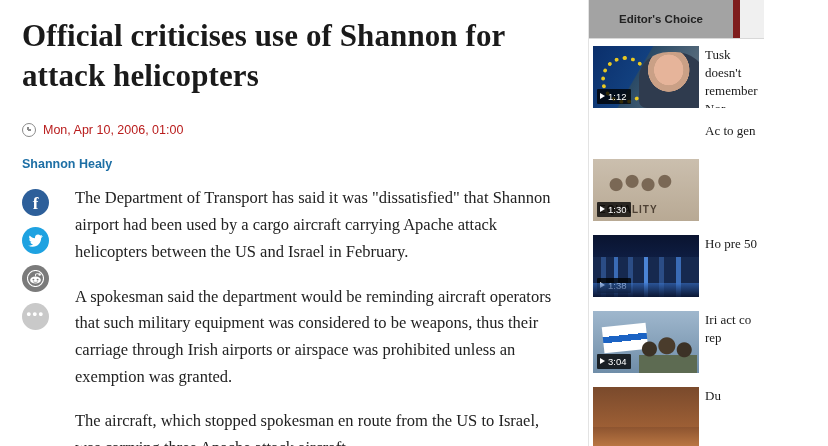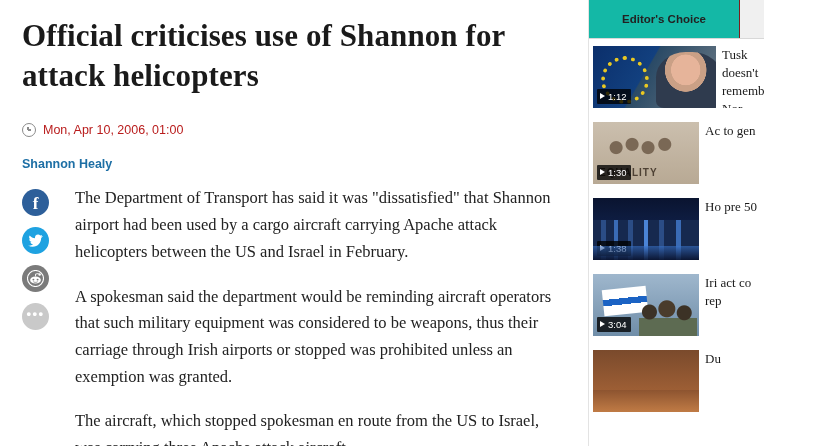--- a/index.html
+++ b/index.html
@@ -146,22 +146,22 @@
     align-items: stretch;
   }
   .aside-tab {
     flex: 1 1 auto;
     display: flex;
     align-items: center;
     justify-content: center;
     font-size: 11.5px;
     font-weight: 700;
     color: #222222;
-    background: #14b8a6;
-    border-right: 1px solid #7f1d1d;
+    background: #a3a3a3;
+    border-right: 7px solid #7f1d1d;
     box-sizing: border-box;
   }
   .aside-tab.inactive {
     flex: 0 0 24px;
     background: #f0f0f0;
     border-right: none;
   }
 
   .video-list {
     padding: 0;
@@ -210,21 +210,20 @@
     color: #1a1a1a;
     padding: 0 2px 0 6px;
     overflow: hidden;
     flex: 1 1 auto;
     max-height: 62px;
   }
 
   
   .th-eu {
     background: linear-gradient(120deg,#0b2f6b 0%,#12407f 42%,#2a4a66 43%,#6d7b86 100%);
-    padding-left: 17px;
   }
   .th-eu::before {
     content: "";
     position: absolute;
     left: 8px; top: 10px;
     width: 40px; height: 40px;
     border-radius: 50%;
     border: 4px dotted #f5d01e;
     opacity: 0.95;
   }
@@ -232,20 +231,21 @@
     content: "";
     position: absolute;
     right: -6px; bottom: 0;
     width: 66px; height: 56px;
     border-radius: 45% 45% 12% 12%;
     background: radial-gradient(ellipse at 45% 32%, #e6b49a 0 28%, #caa086 29% 40%, #2f3b4e 41% 100%);
   }
 
   .th-wall {
     background: linear-gradient(#cbbfae,#b8a994);
+    margin-top: 37px;
   }
   .th-wall::before {
     content: "EQUALITY";
     position: absolute;
     left: 6px; bottom: 6px;
     font-size: 10px;
     letter-spacing: 1px;
     color: #4e4134;
     font-weight: 700;
   }
@@ -357,21 +357,21 @@
             </svg>
           </span>
         </div>
         <div class="share-btn sb-more">
           <span class="dots">•••</span>
         </div>
       </div>
 
       <div class="text-col">
         <p>The Department of Transport has said it was "dissatisfied" that Shannon airport had been used by a cargo aircraft carrying Apache attack helicopters between the US and Israel in February.</p>
-        <p>A spokesman said the department would be reminding aircraft operators that such military equipment was considered to be weapons, thus their carriage through Irish airports or stopped was prohibited unless an exemption was granted.</p>
+        <p>A spokesman said the department would be reminding aircraft operators that such military equipment was considered to be weapons, thus their carriage through Irish airports or airspace was prohibited unless an exemption was granted.</p>
         <p>The aircraft, which stopped spokesman en route from the US to Israel, was carrying three Apache attack aircraft.</p>
       </div>
 
     </div>
   </div>
 
   <div class="aside-col">
 
     <div class="aside-tabs">
       <div class="aside-tab">

